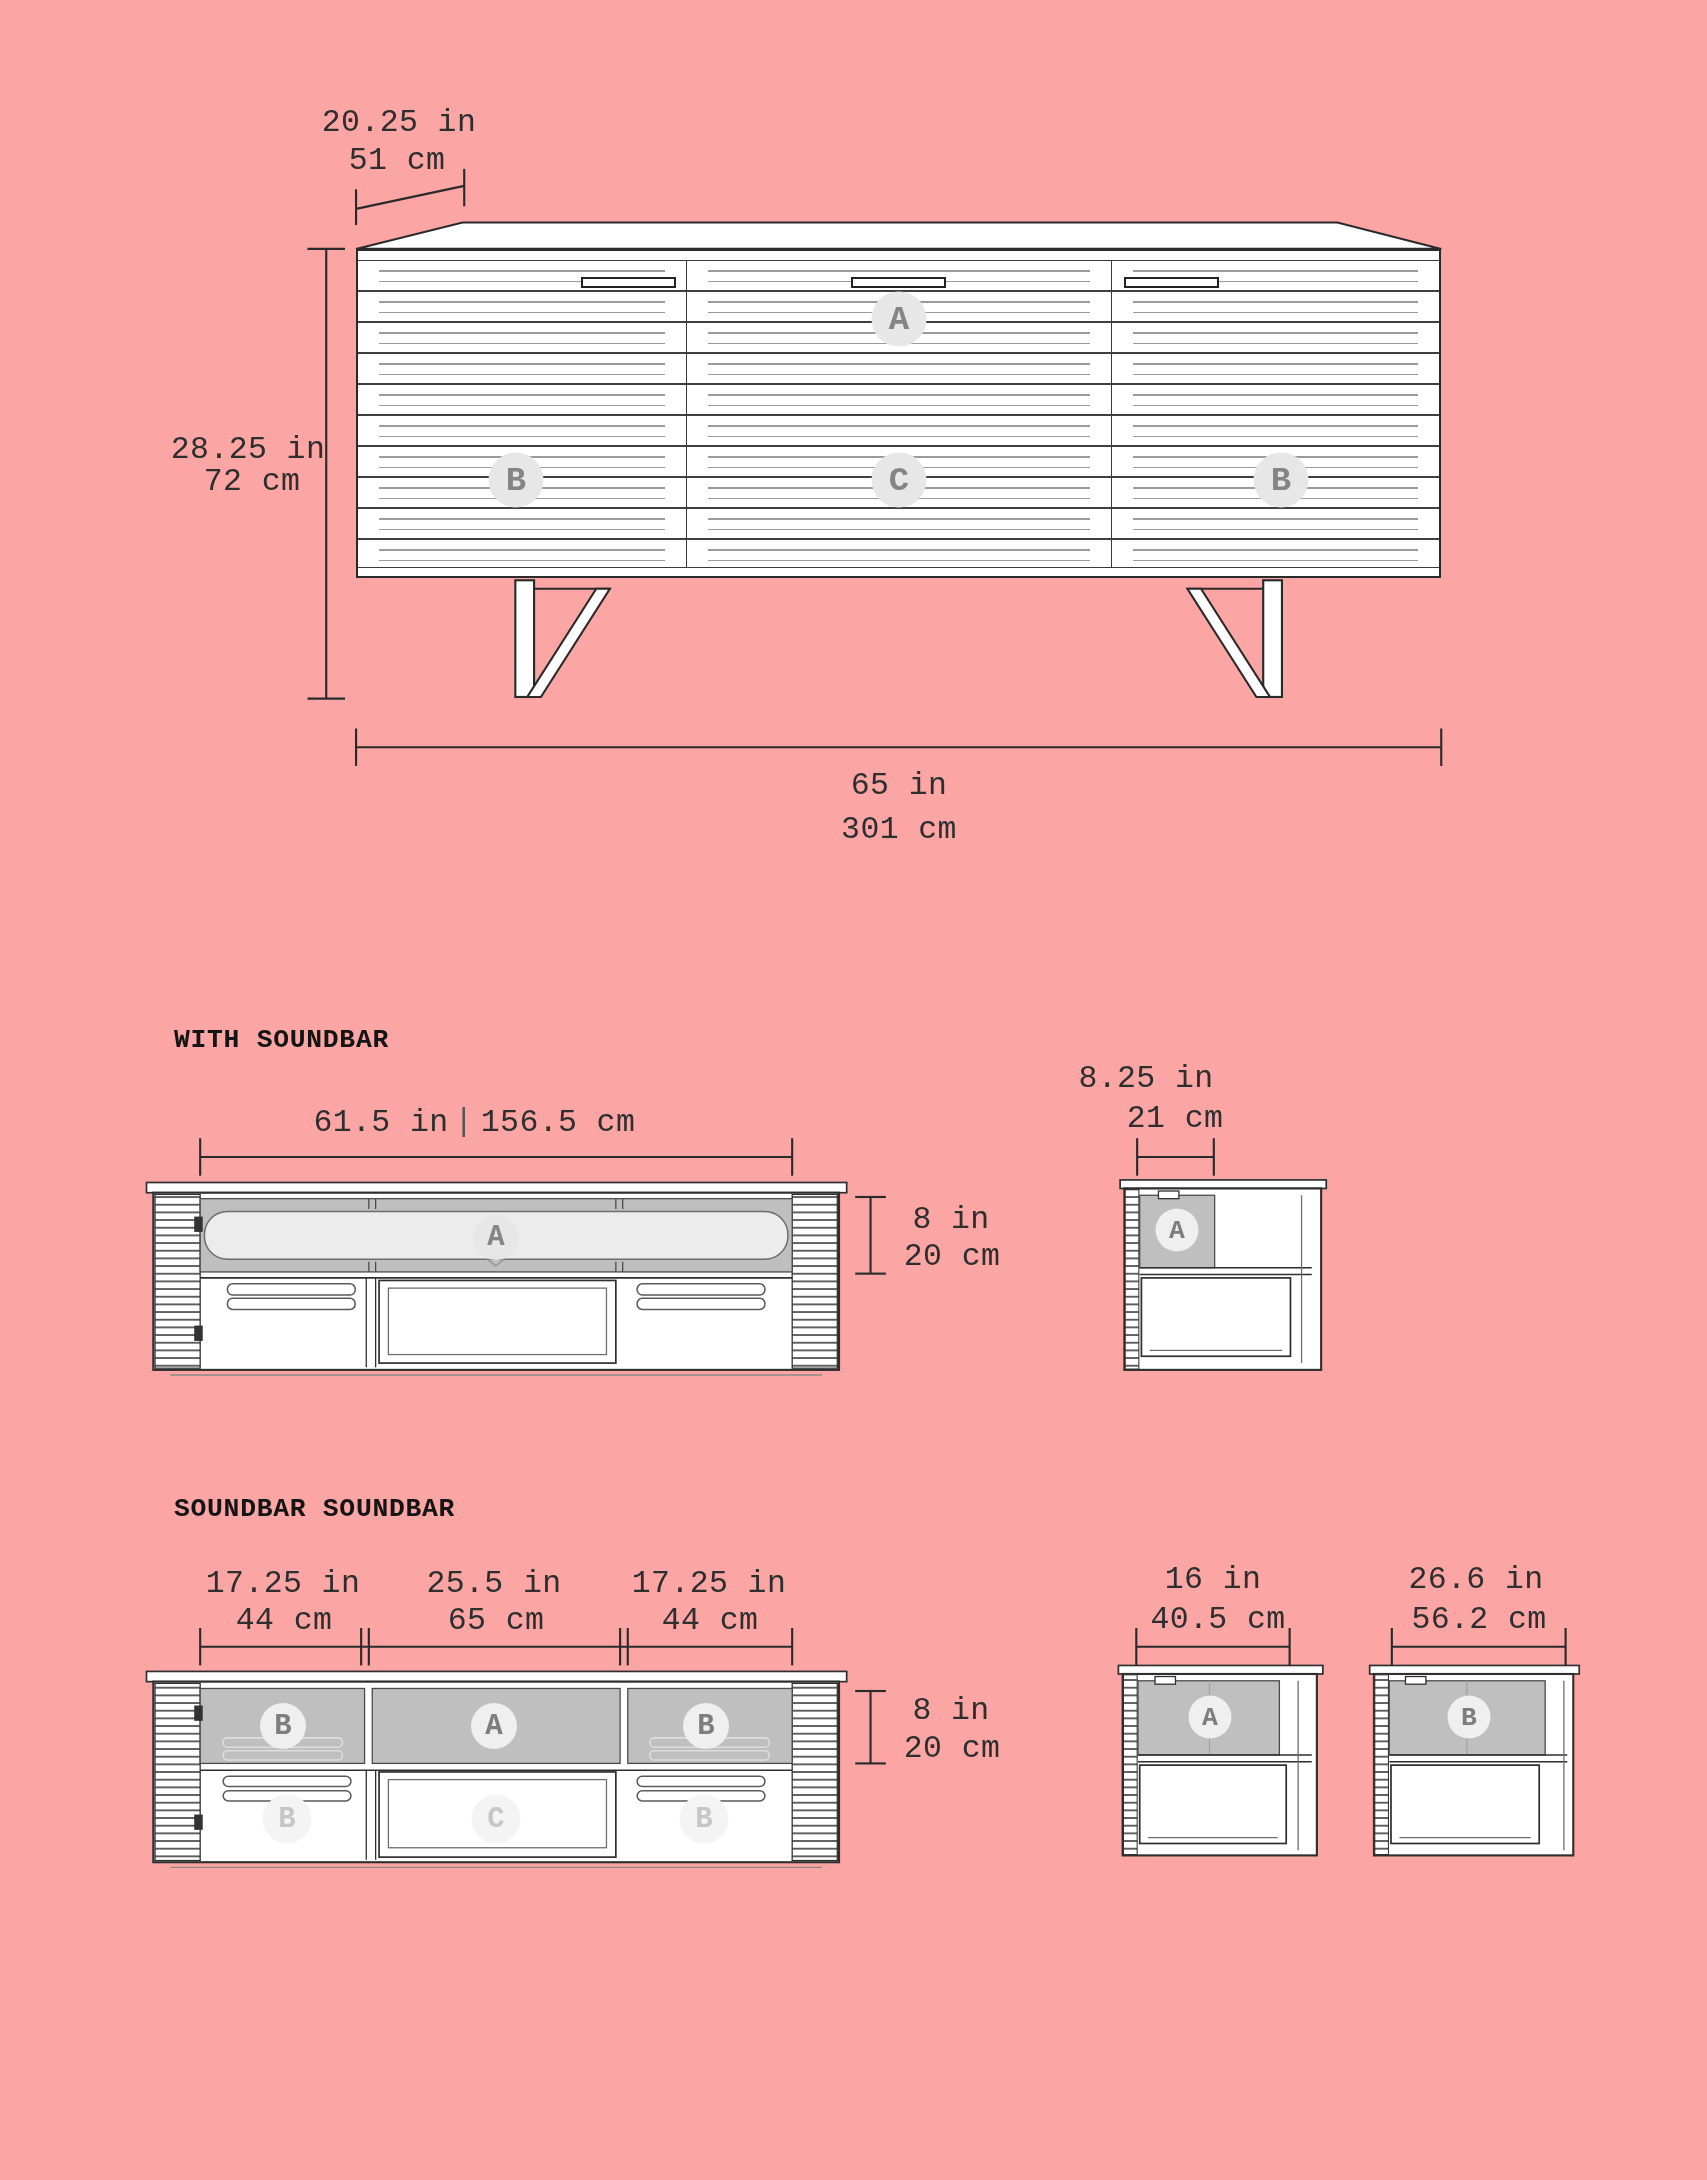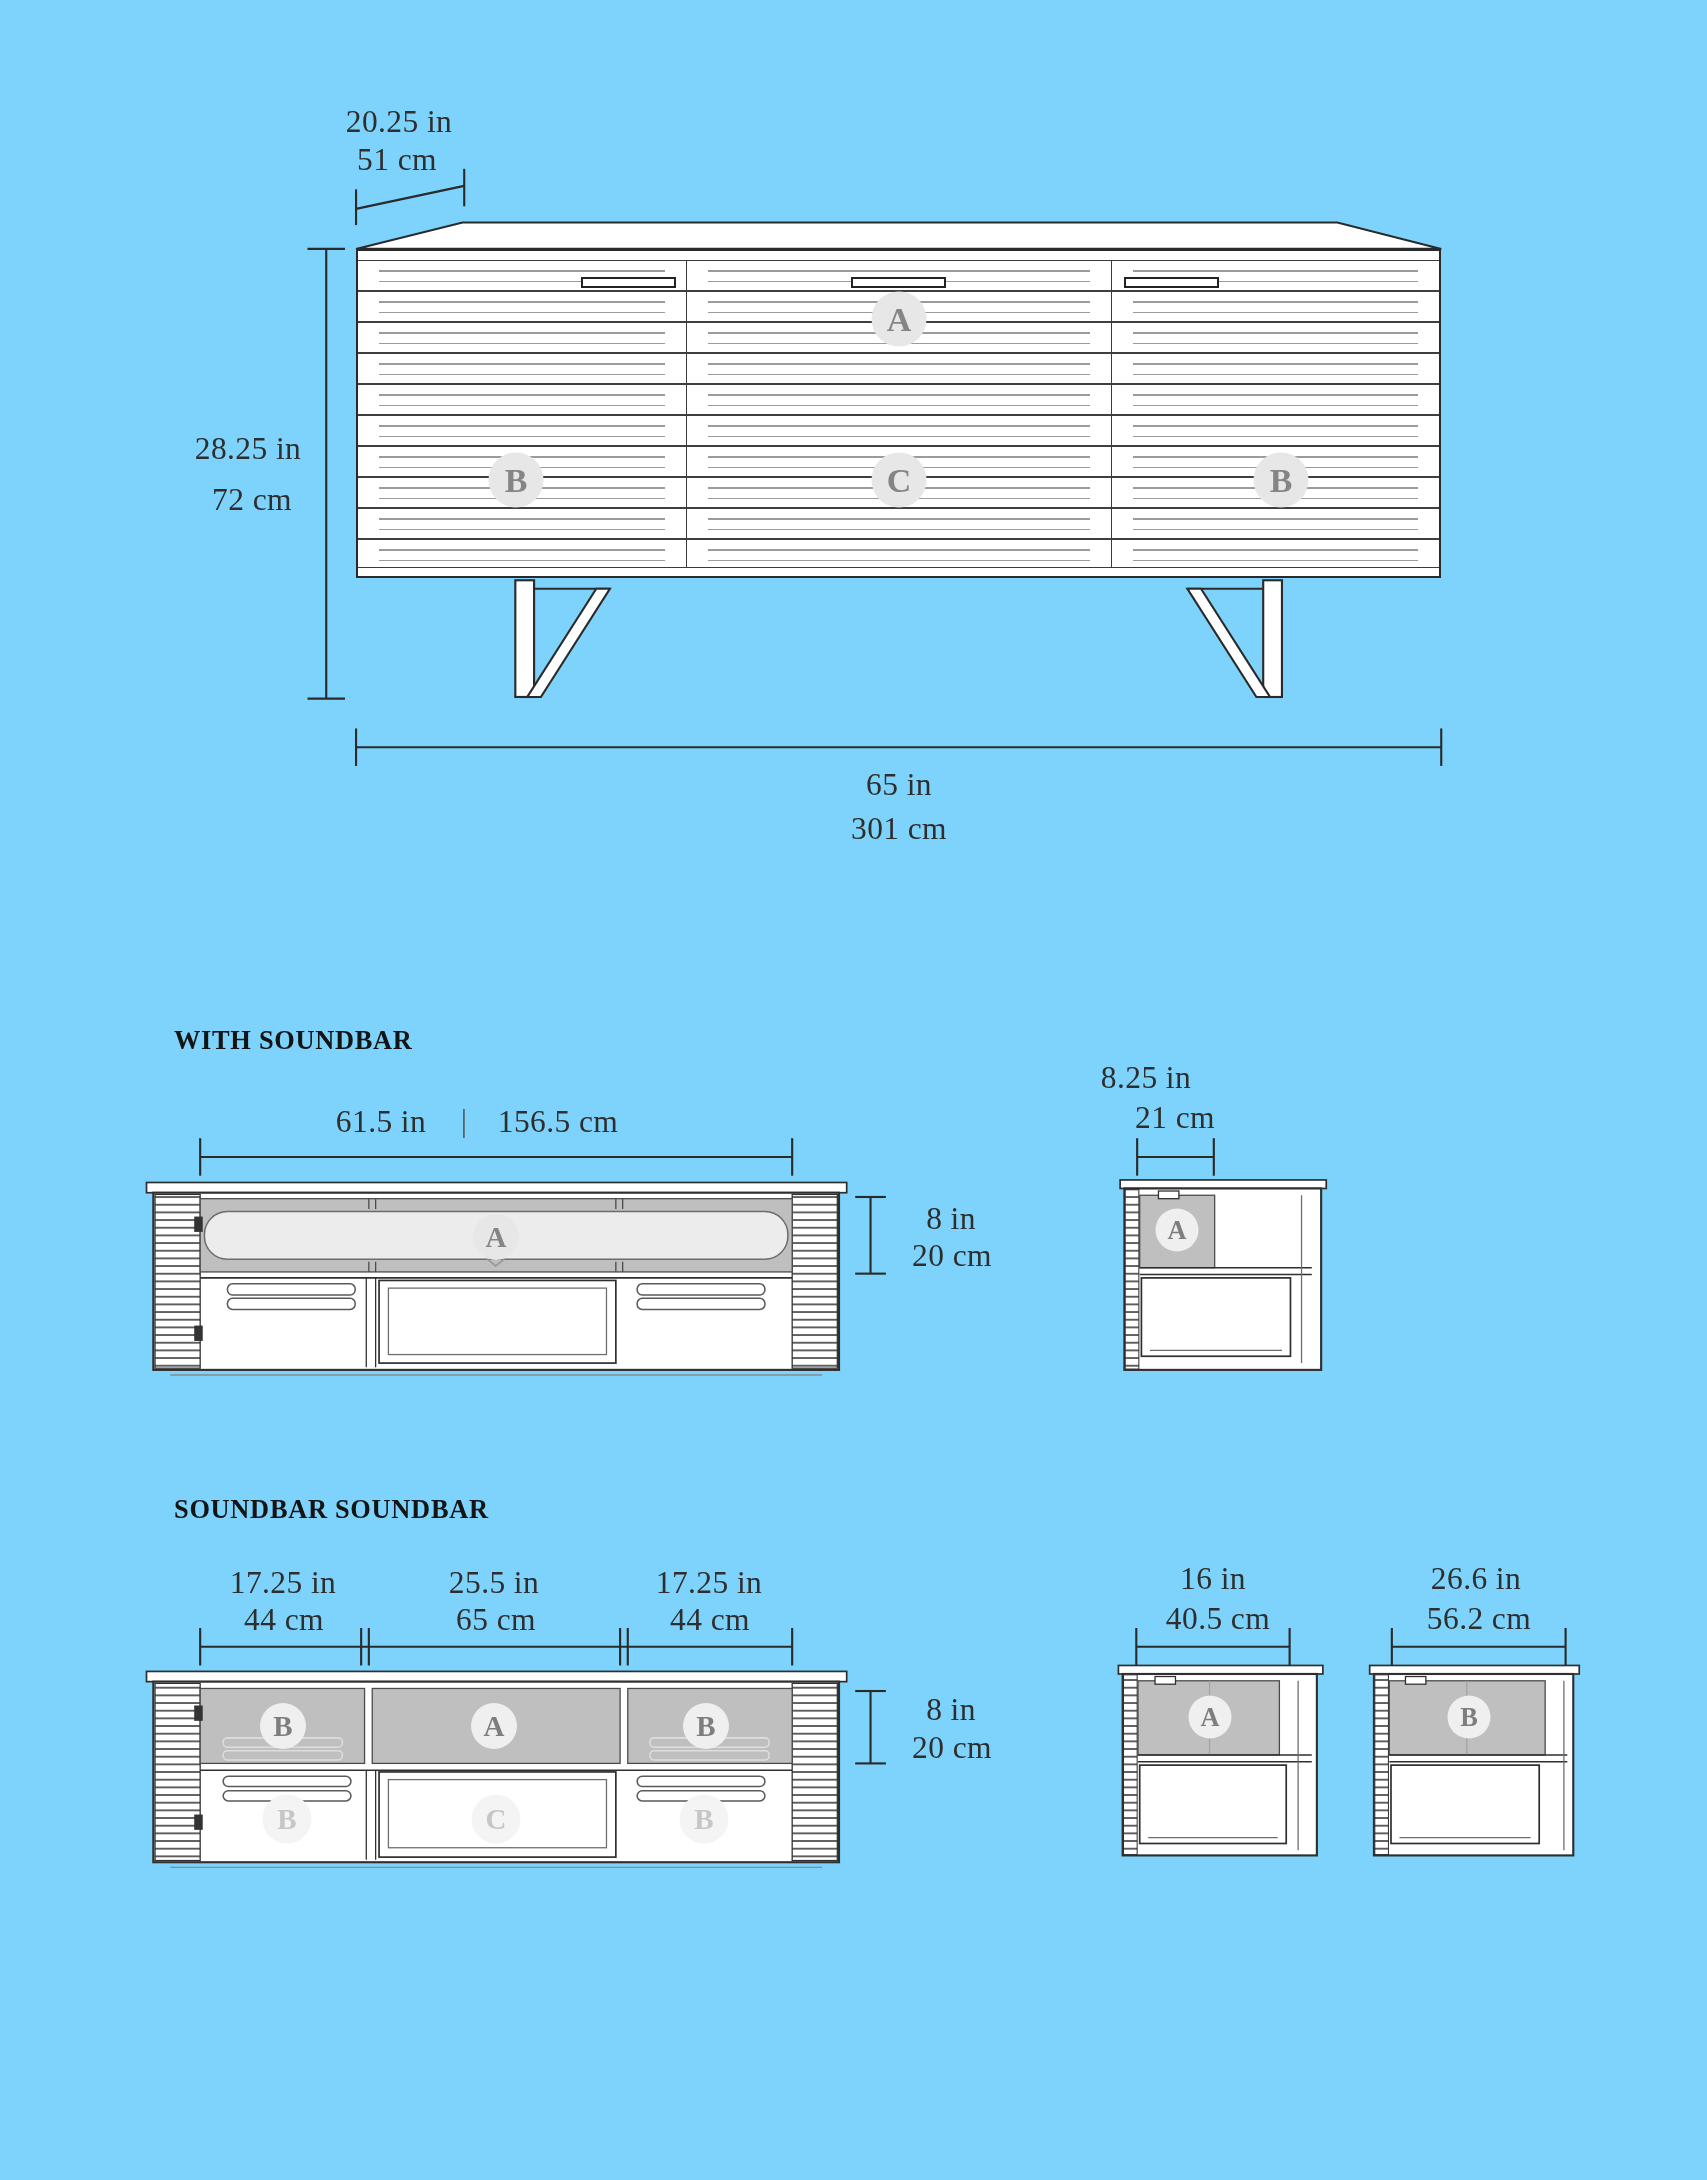--- a/index.html
+++ b/index.html
@@ -1,20 +1,20 @@
 <!DOCTYPE html>
 <html style="font-size:13.6px"><head>
 <meta charset="utf-8">
 <style>
   html,body{margin:0;padding:0;background:#fff;}
   .canvas{
     position:relative;
     width:1707px;height:2181px;
-    background:#7dd3fc;
-    font-family:Liberation Serif, serif;
+    background:#fca5a5;
+    font-family:Liberation Mono, monospace;
     overflow:hidden;
   }
   svg.lineart{position:absolute;left:0;top:0;width:1707px;height:2181px;}
   .txt{
     position:absolute;
     transform:translate(-50%,-50%);
     font-size:31.5px;
     color:#2e2e2e;
     letter-spacing:0.4px;
     white-space:nowrap;
@@ -256,21 +256,21 @@
         <div class="slots"></div>
         <div class="handle" style="left:12.8px"></div>
       </div>
     </div>
     <div class="cab-base"></div>
   </div>
 
   <div class="txt" style="left:399px;top:122px">20.25 in</div>
   <div class="txt" style="left:397px;top:160px">51 cm</div>
   <div class="txt" style="left:248px;top:449px">28.25 in</div>
-  <div class="txt" style="left:252px;top:500px">72 cm</div>
+  <div class="txt" style="left:252px;top:481px">72 cm</div>
   <div class="txt" style="left:899px;top:785px">65 in</div>
   <div class="txt" style="left:899px;top:829px">301 cm</div>
 
   <div class="badge b64" style="left:899px;top:319px">A</div>
   <div class="badge b64" style="left:516px;top:480px">B</div>
   <div class="badge b64" style="left:899px;top:480px">C</div>
   <div class="badge b64" style="left:1281px;top:480px">B</div>
 
   <div class="heading" style="left:174px;top:1040px">WITH SOUNDBAR</div>
   <div class="txt" style="left:381px;top:1122px">61.5 in</div>

